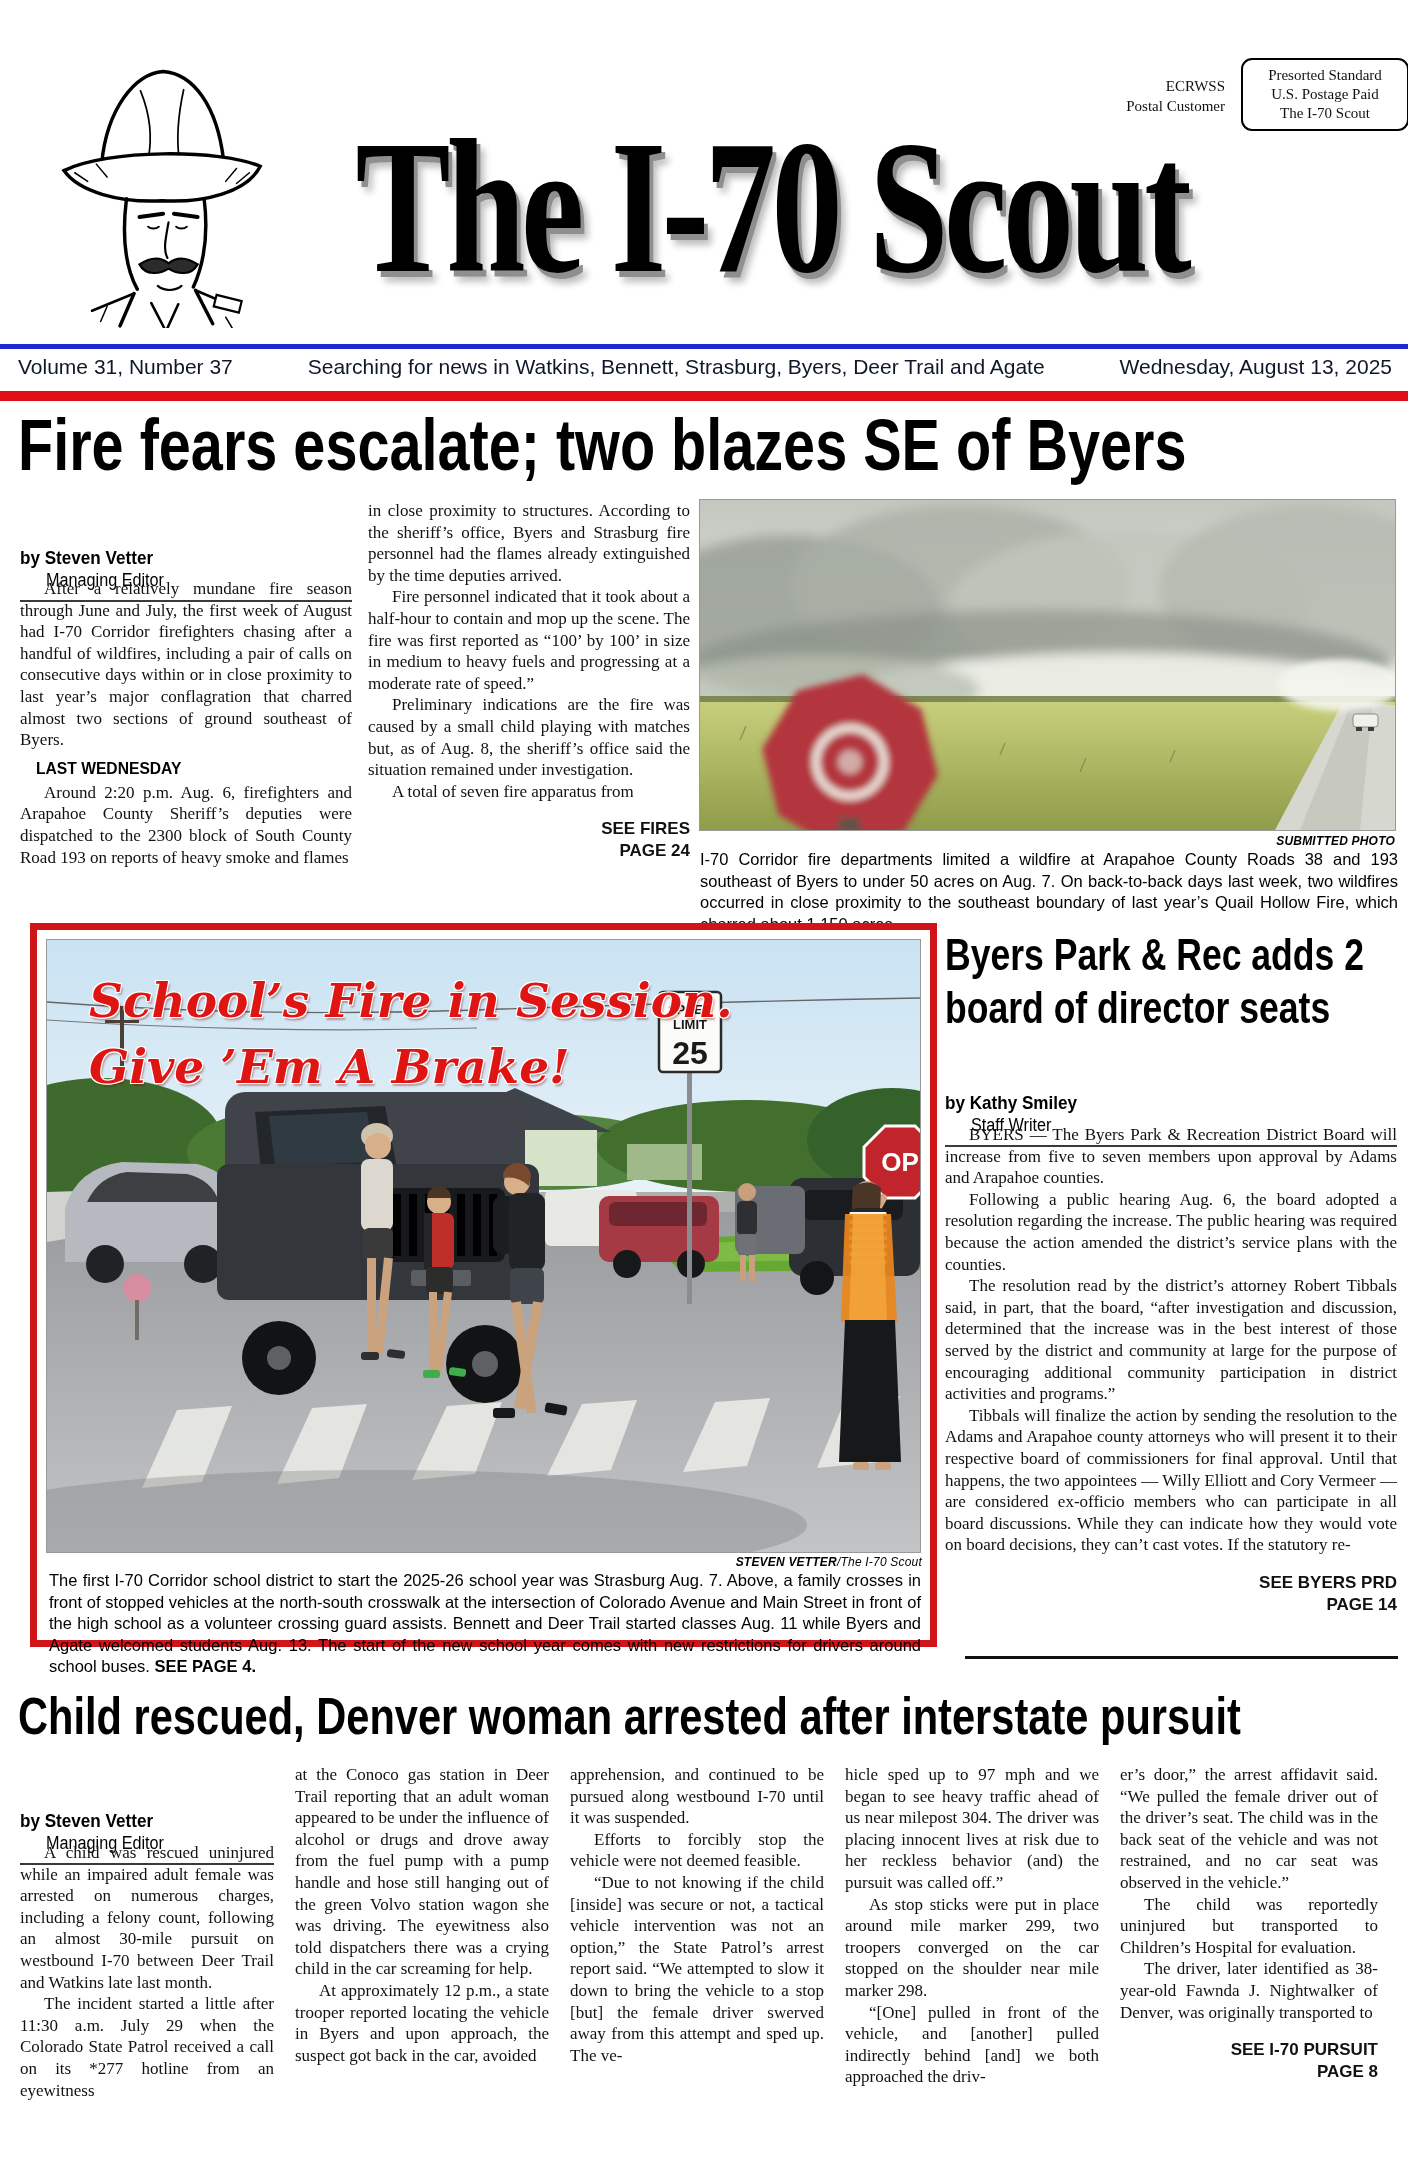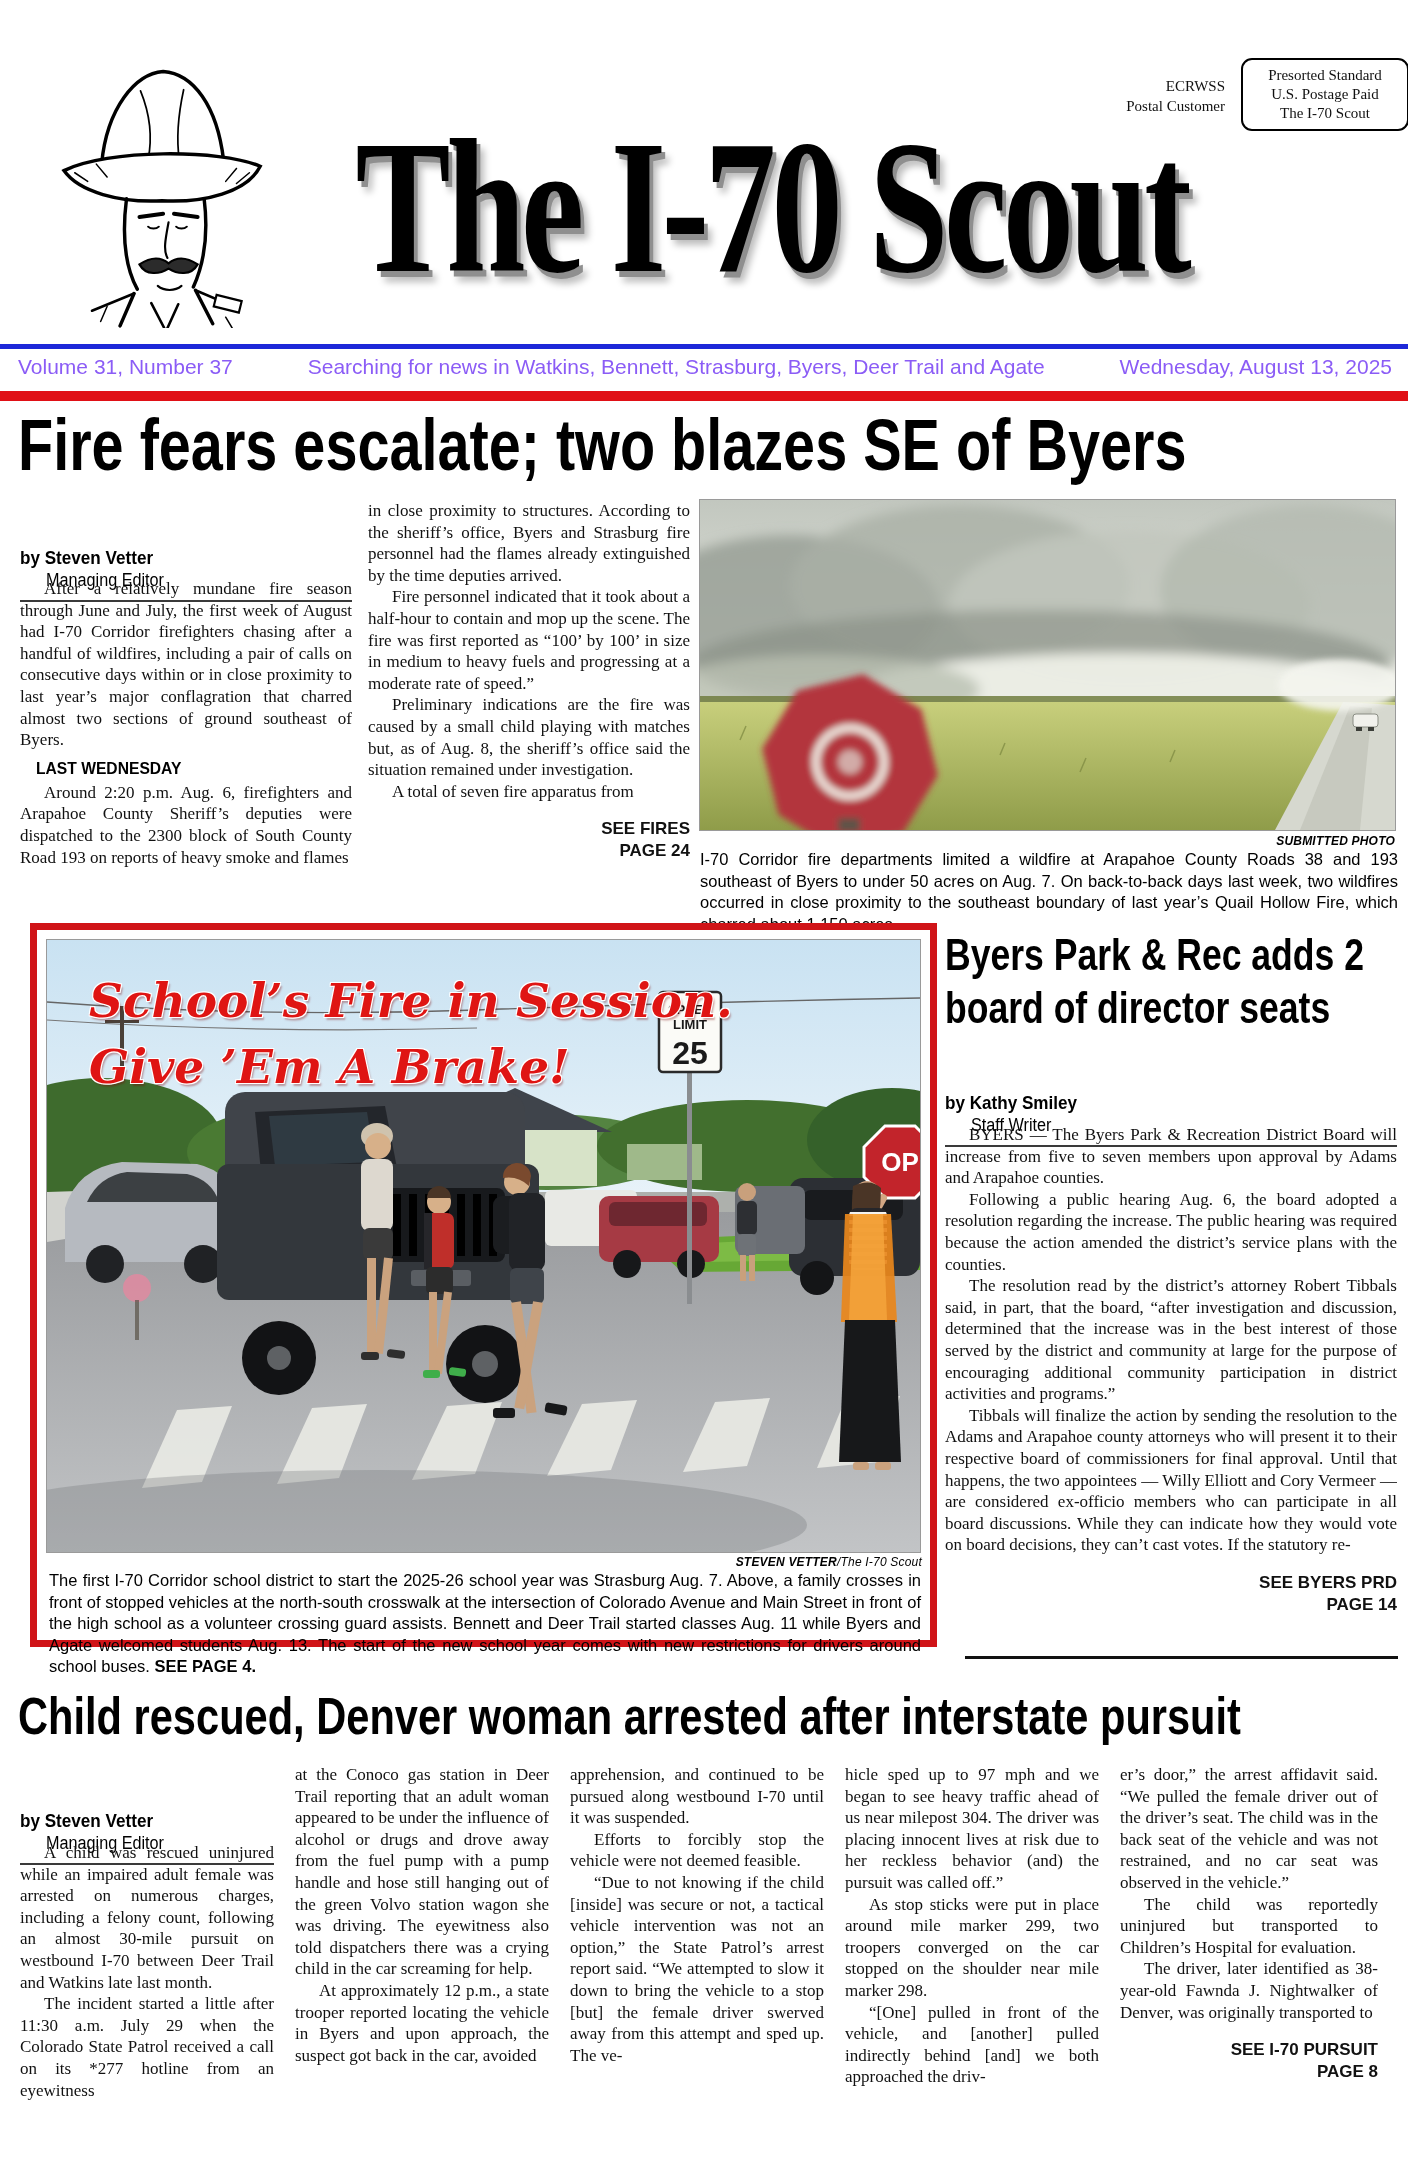--- a/index.html
+++ b/index.html
@@ -12,21 +12,21 @@
               padding:6px 8px;font-family:"Liberation Serif",serif;background:#fff;}
   .postal{font-size:15px;line-height:20px;text-align:right;font-family:"Liberation Serif",serif;}
   .mast-title{width:100%;height:100%;display:flex;align-items:center;justify-content:center;}
   .mast-title span{
     font-family:"Liberation Serif",serif;font-weight:bold;font-size:190px;letter-spacing:-6px;
     display:inline-block;transform:scaleX(.75);transform-origin:center center;white-space:nowrap;
     color:#000;text-shadow:5px 6px 0 #8f8f8f, 10px 11px 9px #bdbdbd;}
   .rule-blue{background:#1d28d8;}
   .rule-red{background:#e01016;}
   .folio{display:flex;justify-content:space-between;align-items:baseline;
-         font-family:"Liberation Sans",sans-serif;font-size:21px;color:#8b5cf6;}
+         font-family:"Liberation Sans",sans-serif;font-size:21px;color:#0f172a;}
 
   
   .sqz{display:inline-block;transform-origin:left center;white-space:nowrap;font-weight:bold;
        font-family:"Liberation Sans",sans-serif;color:#000;}
   .headline-xl{font-size:72px;transform:scaleX(.80);}
   .headline-lg{font-size:52px;transform:scaleX(.80);}
   .headline-md{font-size:45px;transform:scaleX(.79);line-height:53px;}
   .byline-name{font-family:"Liberation Sans",sans-serif;font-weight:bold;font-size:19px;line-height:23px;margin-top:47px;}
   .byline-title{font-family:"Liberation Sans",sans-serif;font-size:18px;line-height:22px;padding-left:26px;color:#222;}
   .byline-rule{border-top:2px solid #3a3a3a;margin-top:9px;}

